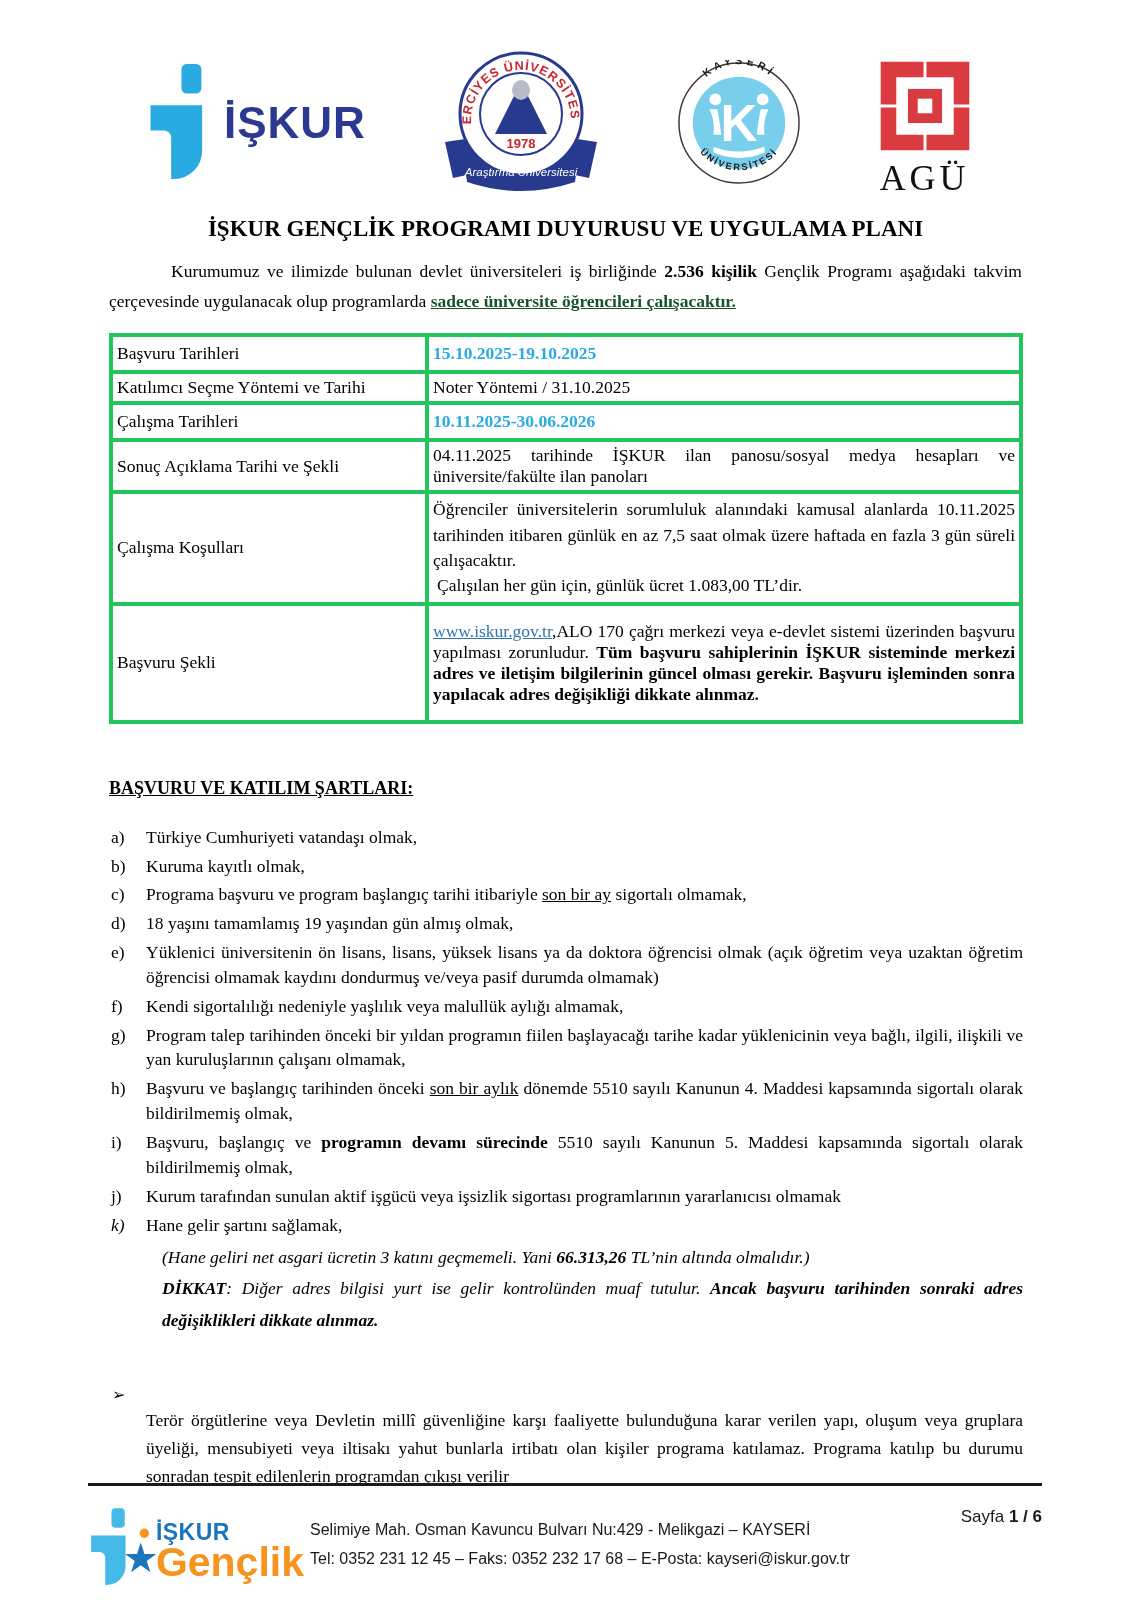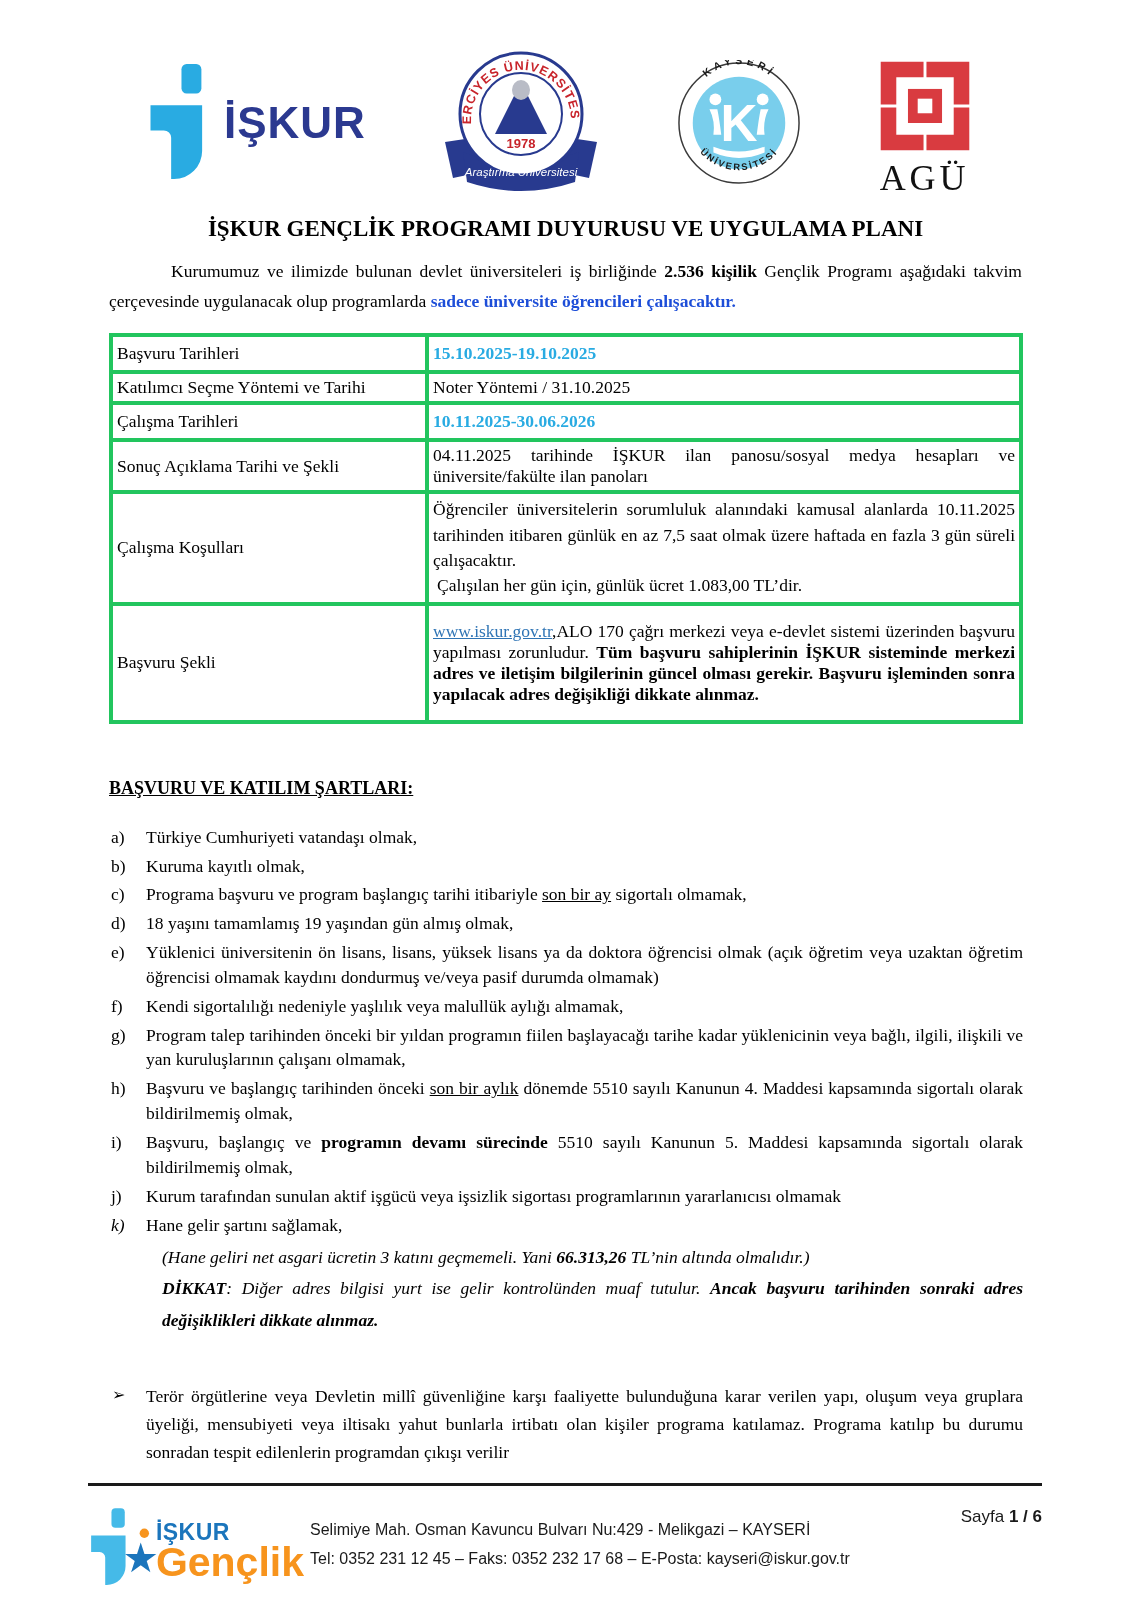--- a/index.html
+++ b/index.html
@@ -15,21 +15,21 @@
            margin:52px 150px 0 148px; height:142px; }
   .iskur-logo { display:flex; align-items:center; gap:12px; }
   .iskur-word { font-family:"Liberation Sans", sans-serif; font-weight:bold;
                 color:#2B3990; font-size:44px; letter-spacing:1px; }
   .logo-box { display:flex; flex-direction:column; align-items:center; }
 
   
   .doc-title { text-align:center; font-weight:bold; font-size:23px; margin-top:22px; }
   .intro { margin:14px 109px 0 109px; font-size:17.5px; line-height:1.72;
            text-align:justify; text-indent:62px; }
-  .hl-cyan { color:#1d4ed8; font-weight:bold; }
+  .hl-cyan { color:#14532d; font-weight:bold; text-decoration:underline; }
   b, .b { font-weight:bold; }
   .u { text-decoration:underline; }
 
   
   .info-table { width:914px; margin:17px 108px 0 109px; border-collapse:collapse;
                 table-layout:fixed; font-size:17.5px; }
   .info-table td { border:4px solid #22c55e; padding:3px 4px; vertical-align:middle; }
   .info-table td.lbl { width:316px; }
   .info-table td.val { text-align:justify; }
   .cyan-bold { color:#29ABE2; font-weight:bold; }
@@ -45,21 +45,21 @@
   .req-item { display:flex; margin-bottom:4px; line-height:1.42; }
   .req-item .ltr { flex:none; width:35px; }
   .req-item .ltr.it { font-style:italic; }
   .req-item .txt { flex:1; text-align:justify; }
 
   .note { margin:5px 108px 4px 162px; font-size:17.5px; font-style:italic;
           line-height:1.78; text-align:justify; }
 
   .bullet { display:flex; margin:46px 108px 0 112px; font-size:17.5px; line-height:1.62; }
   .bullet .arrow { flex:none; width:34px; font-size:16px; }
-  .bullet .txt { flex:1; text-align:justify; }
+  .bullet .txt { flex:1; text-align:justify;margin-top:24px; }
 
   
   .footer-rule { position:absolute; left:88px; right:89px; top:1483px;
                  border-top:3px solid #1a1a1a; }
   .footer { position:absolute; left:88px; right:89px; top:1496px;
             display:flex; align-items:center;
             font-family:"Liberation Sans", sans-serif; color:#1a1a1a; }
   .f-logo { display:flex; align-items:center; width:216px; }
   .f-logo-text { margin-left:-26px; margin-top:14px; line-height:1; }
   .f-iskur { color:#1B75BC; font-weight:bold; font-size:23px; letter-spacing:0.5px; }

